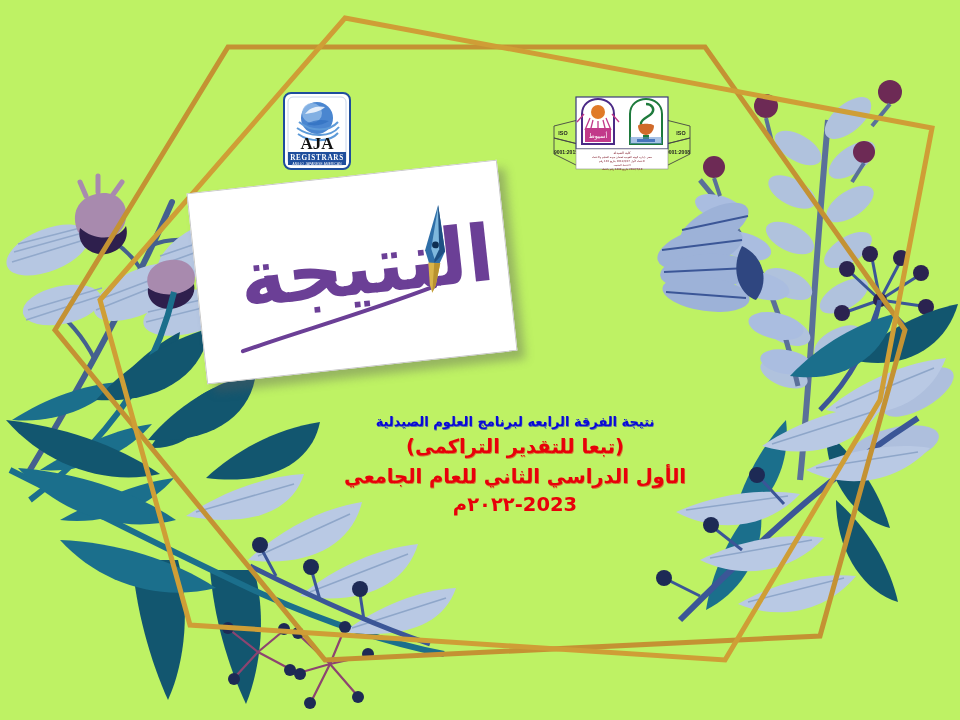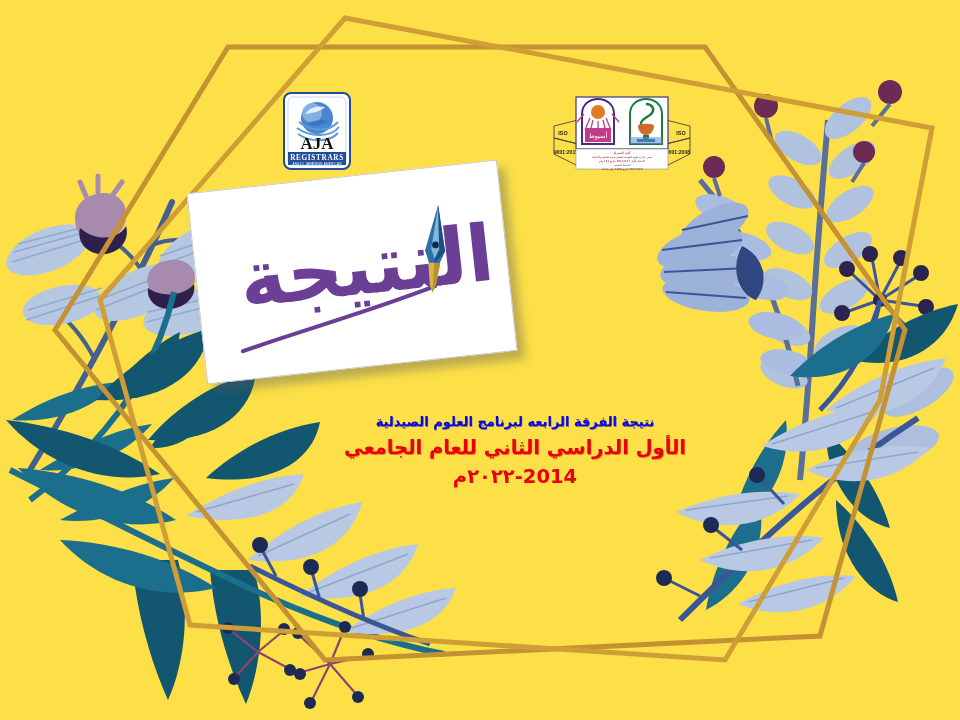--- a/index.html
+++ b/index.html
@@ -8,21 +8,21 @@
     padding: 0;
     background: #ffffff;
   }
   body {
     font-family: "DejaVu Sans", sans-serif;
   }
   #stage {
     position: relative;
     width: 960px;
     height: 720px;
-    background: #fde047;
+    background: #bef264;
     overflow: hidden;
   }
   .layer {
     position: absolute;
     inset: 0;
     width: 960px;
     height: 720px;
   }
   
   #gold-frame { z-index: 2; }
@@ -425,17 +425,18 @@
         <path d="M10 2 L14 44 L10 54 L6 44 Z" fill="#7fb8dd"></path>
         <circle cx="10" cy="40" r="3.4" fill="#0e2f52"></circle>
         <path d="M4 58 L16 58 L13 80 L10 88 L7 80 Z" fill="#d8b44a"></path>
         <path d="M10 58 L16 58 L13 80 L10 88 Z" fill="#b8922f"></path>
       </g>
     </svg>
   </div>
 
   <div id="heading-block">
     <div class="head-line blue l1">نتيجة الفرقة الرابعه لبرنامج العلوم الصيدلية</div>
+    <div class="head-line red l2">(تبعا للتقدير التراكمى)</div>
     <div class="head-line red l3">الأول الدراسي الثاني للعام الجامعي</div>
-    <div class="head-line year l4">2014-٢٠٢٢م</div>
+    <div class="head-line year l4">2023-٢٠٢٢م</div>
   </div>
 
 </div>
 
 </body></html>

